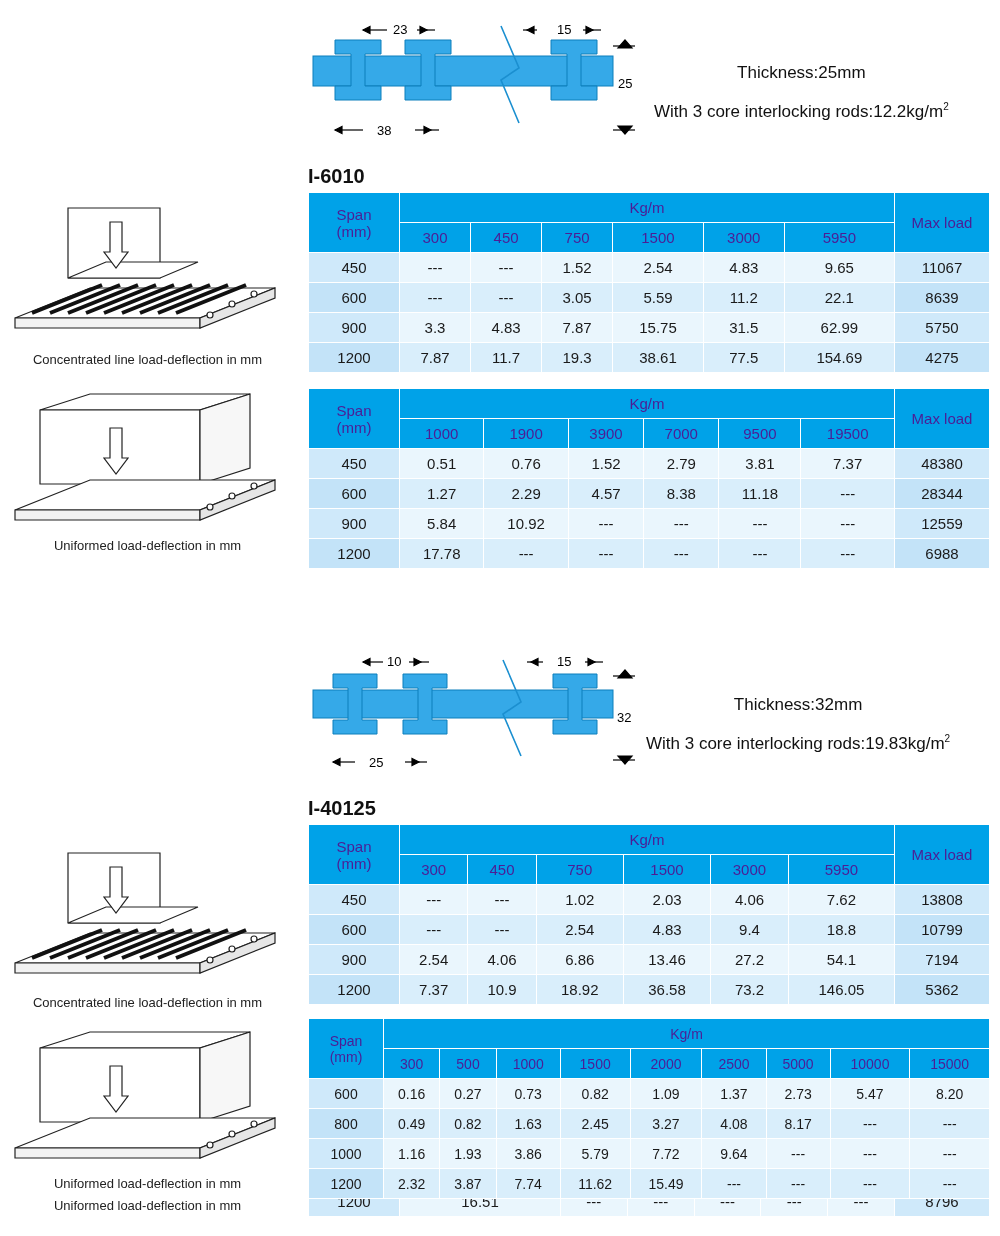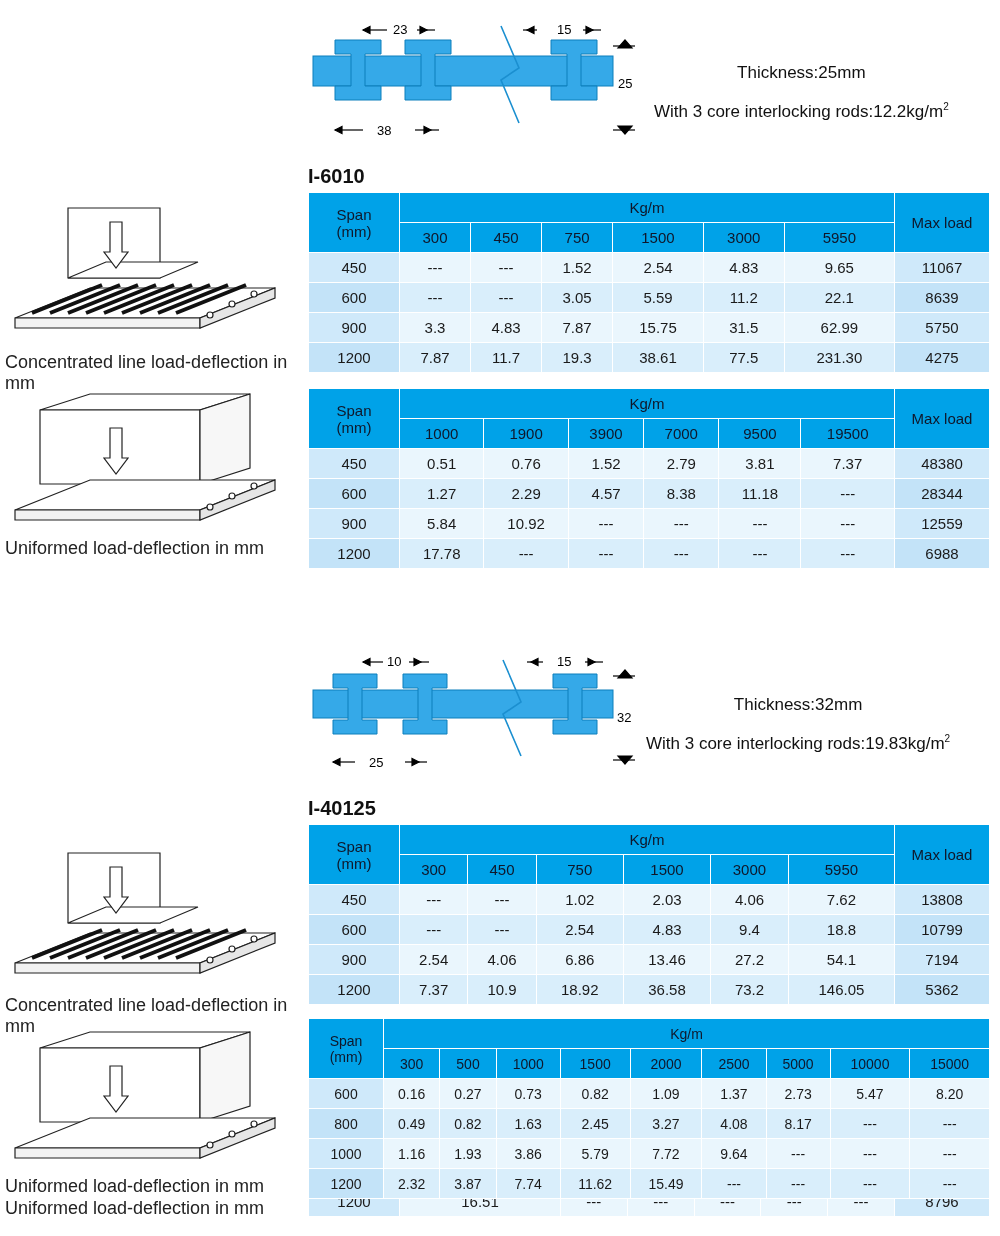--- a/index.html
+++ b/index.html
@@ -28,38 +28,38 @@
     background:#fff;
   }
   table.load td,table.load th{
     border:1px solid #ffffff;
     text-align:center;
     padding:0;
     font-weight:normal;
   }
   table.load th{
     background:#00a2e8;
-    color:#0f172a;
+    color:#4c1d95;
     font-weight:normal;
   }
   .hdr-span{width:90px;}
   .hdr-max{width:94px;}
   td.spanc{background:#cfe9fa;}
   td.datac{background:#eaf6fd;}
   td.maxc{background:#cfe9fa;}
   tr.alt td.datac{background:#d9eefb;}
   tr.alt td.spanc{background:#c3e3f8;}
   tr.alt td.maxc{background:#c3e3f8;}
   .rowh{height:30px;}
   
   .fig{position:absolute;}
   .fig-cap{
     position:absolute;
-    font-size:18px;color:#222;
-    text-align:left;
+    font-size:13px;color:#222;
+    text-align:center;
     width:280px;
   }
 </style>
 </head>
 <body>
 
 <div class="section">
 
   <div class="profile-wrap" style="left:305px;top:18px;">
     <svg class="prof-svg" width="330" height="125" viewBox="0 0 330 125">
@@ -216,21 +216,21 @@
       <td class="datac">62.99</td>
       <td class="maxc">5750</td>
     </tr>
     <tr class="rowh alt">
       <td class="spanc">1200</td>
       <td class="datac">7.87</td>
       <td class="datac">11.7</td>
       <td class="datac">19.3</td>
       <td class="datac">38.61</td>
       <td class="datac">77.5</td>
-      <td class="datac">231.30</td>
+      <td class="datac">154.69</td>
       <td class="maxc">4275</td>
     </tr>
   </tbody>
     </table>
 
   <table class="load" style="left:308px;top:388px;width:682px;">
     <tbody>
         <tr class="rowh">
       <th class="hdr-span" rowspan="2">
         <div>Span</div>

